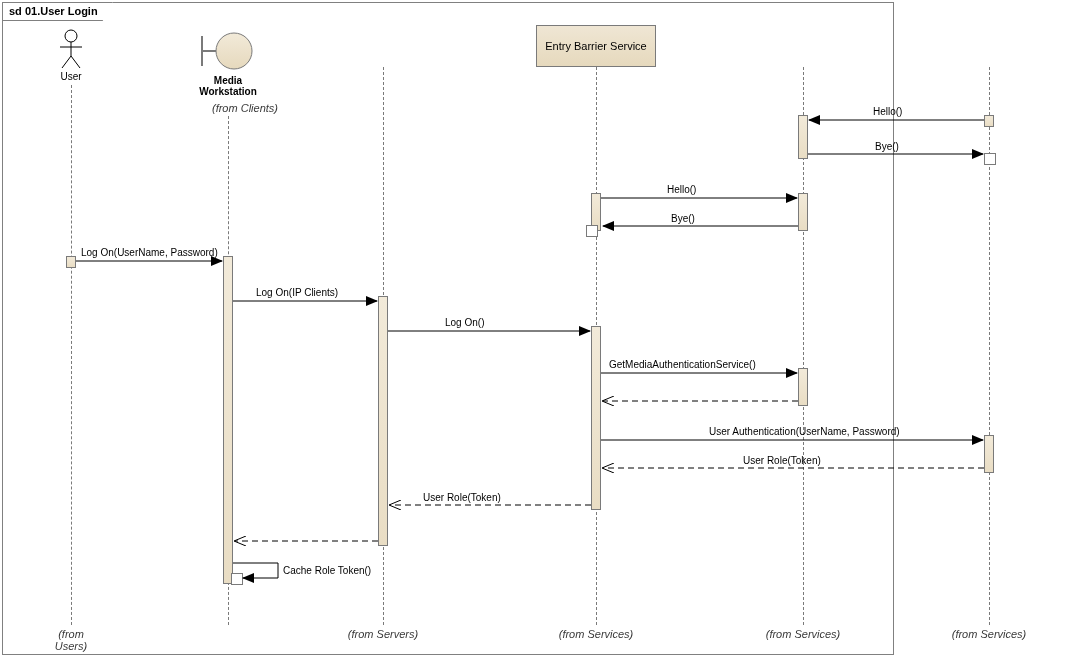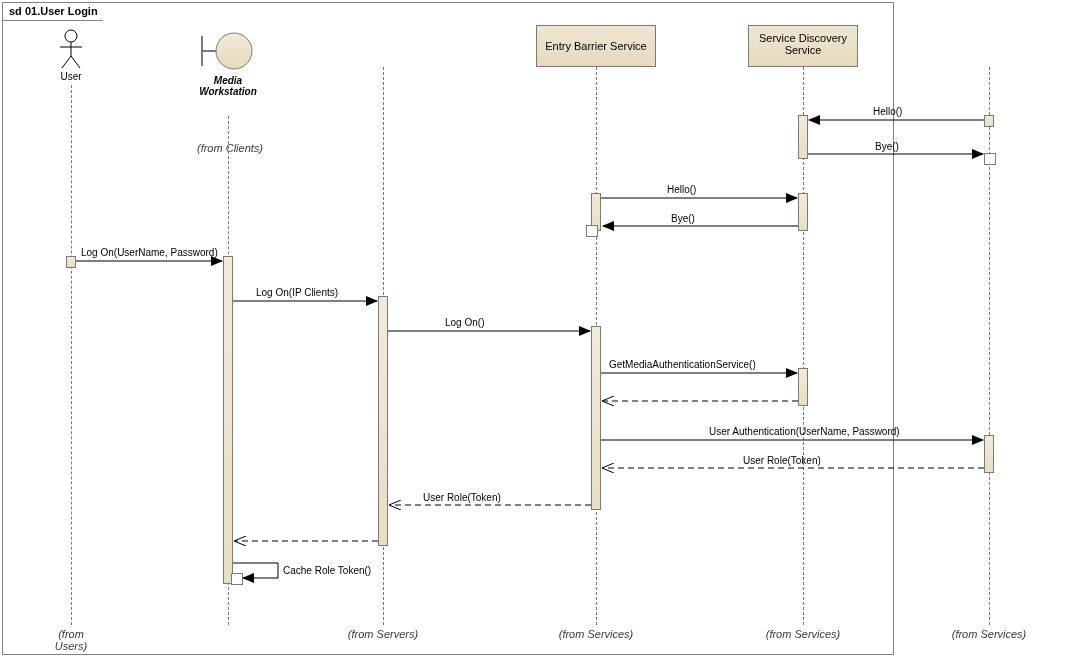--- a/index.html
+++ b/index.html
@@ -80,21 +80,21 @@
     border: 1px solid #7a7a7a;
     background: #ffffff;
   }
   svg.arrows {
     position: absolute;
     left: 0; top: 0;
     width: 1076px;
     height: 653px;
     pointer-events: none;
   }
-  .bold { font-weight: bold; font-style: italic; }
+  .bold { font-weight: bold; }
 </style>
 </head>
 <body>
 
 <div class="frame">
   <div class="frame-tab">sd 01.User Login</div>
 
   <div class="actor" style="left:53px; top:25px;">
     <svg width="30" height="42">
       <circle cx="15" cy="8" r="6" fill="none" stroke="#000"></circle>
@@ -116,31 +116,27 @@
           <stop offset="0" stop-color="#f2ead9"></stop>
             <stop offset="1" stop-color="#e6d9bd"></stop>
         </linearGradient>
       </defs>
     </svg>
   </div>
   <div class="msg-label bold" style="left:192px; top:72px; width:66px; text-align:center; white-space:normal;">
     <span style="white-space:pre-line;">Media
 Workstation</span>
   </div>
-  <div class="from-label" style="left:192px; top:99px; width:70px;margin-top:40px;">(from Clients)</div>
+  <div class="from-label" style="left:207px; top:99px; width:70px;">(from Clients)</div>
 
 
   <div class="participant-box" style="left:533px; top:22px; width:120px; height:42px; line-height:28px;text-align:center;">
     <span>Entry Barrier Service</span>
   </div>
 
-  <div class="participant-box" style="left:745px; top:22px; width:110px; height:42px;">
-    <span style="white-space:pre-line;">Service Discovery
-Service</span>
-  </div>
 
 
   <div class="from-label" style="left:38px;  top:625px; width:60px;">(from Users)</div>
   <div class="from-label" style="left:342px; top:625px; width:76px;">(from Servers)</div>
   <div class="from-label" style="left:553px; top:625px; width:80px;">(from Services)</div>
   <div class="from-label" style="left:760px; top:625px; width:80px;">(from Services)</div>
   <div class="from-label" style="left:946px; top:625px; width:80px;">(from Services)</div>
 
   <div class="lifeline" style="left:68px;  top:82px;  height:540px;"></div>
   <div class="lifeline" style="left:225px; top:113px; height:509px;"></div>

